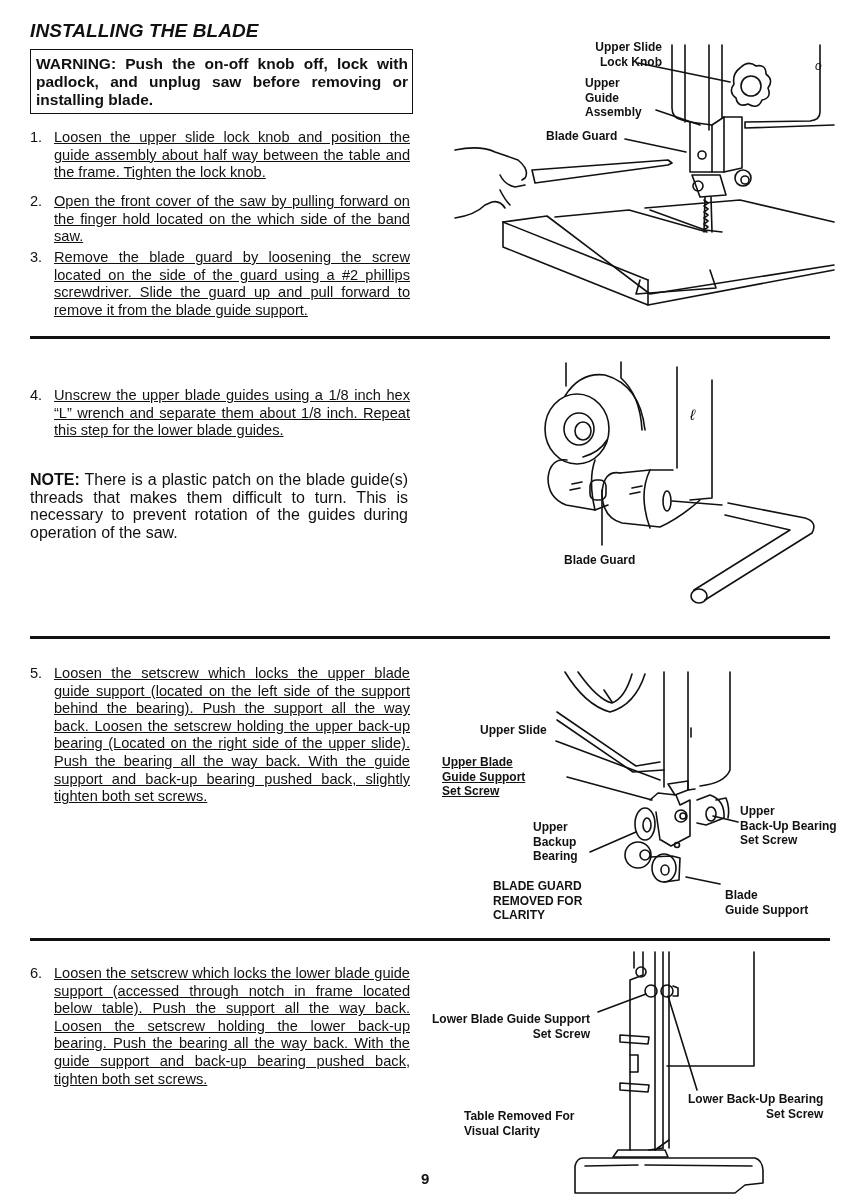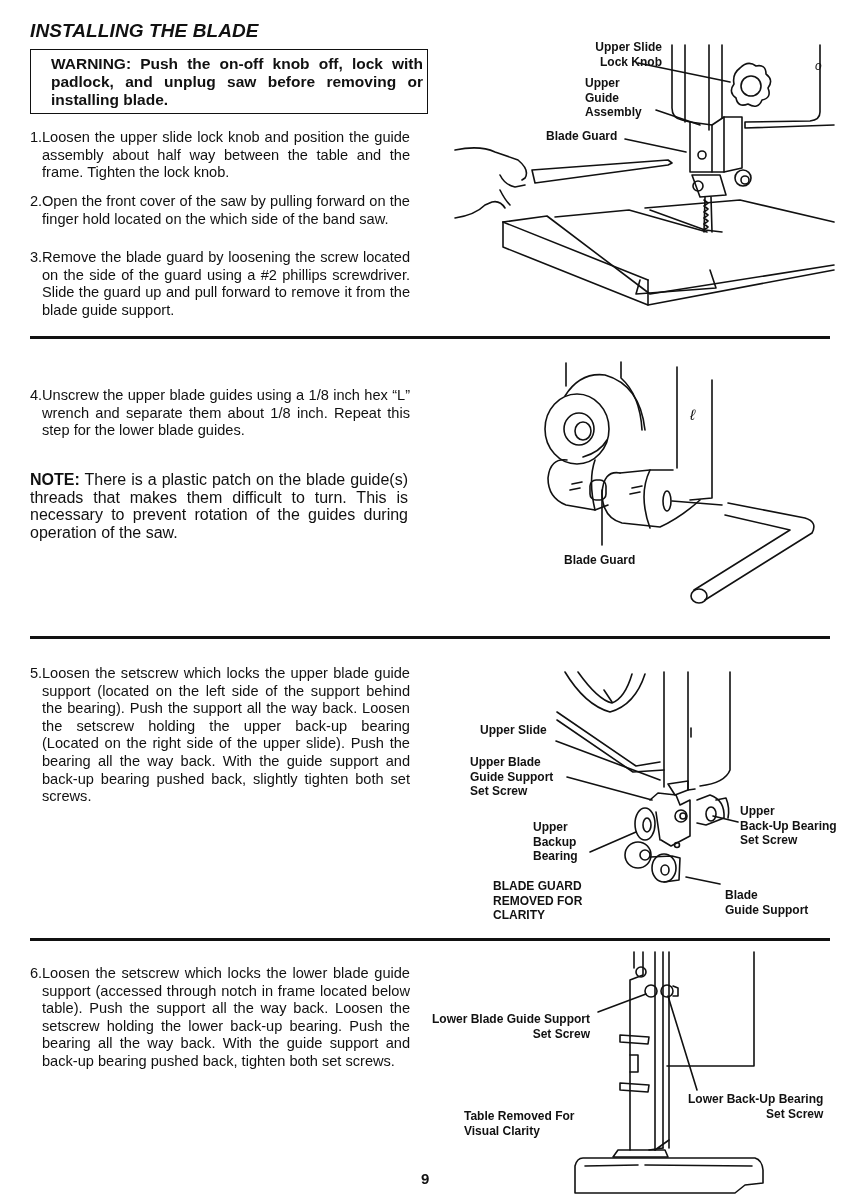--- a/index.html
+++ b/index.html
@@ -1,24 +1,24 @@
 <!DOCTYPE html>
 <html><head>
 <meta charset="utf-8">
 <style>
   html, body { margin: 0; padding: 0; background: #ffffff; }
   body { width: 854px; height: 1200px; position: relative; overflow: hidden;
          font-family: "Liberation Sans", sans-serif; color: #111; }
   .abs { position: absolute; }
   .title { left: 30px; top: 20px; font-size: 19px; font-weight: bold; letter-spacing: 0.1px; font-style: italic; }
-  .warning { left: 30px; top: 49px; width: 372px; border: 1.5px solid #111; padding: 5px 4px 4px 20px;
+  .warning { left: 30px; top: 49px; width: 372px; border: 1.5px solid #111; padding: 5px 4px 4px 5px;
              font-size: 15.5px; font-weight: bold; line-height: 18px; text-align: justify; }
   .step { font-size: 14.6px; line-height: 17.6px; text-align: justify; }
   .step .num { position: absolute; left: 0; top: 0; }
-  .step .txt { margin-left: 12px; display: block; }
+  .step .txt { margin-left: 24px; display: block; text-decoration: underline; }
   .note { font-size: 16px; line-height: 17.6px; text-align: justify; }
   .note b { font-weight: bold; }
   .rule { left: 30px; width: 800px; height: 3px; background: #111; }
   .lbl { font-size: 12px; font-weight: bold; line-height: 14.5px; text-align: left; color: #111; white-space: nowrap; }
   .lbl.r { text-align: right; }
   .lbl.l { text-align: right; }
   svg { position: absolute; overflow: visible; }
   svg * { fill: none; stroke: #111; stroke-width: 1.6; stroke-linecap: round; stroke-linejoin: round; }
   .pagenum { left: 421px; top: 1170px; font-size: 15px; font-weight: bold; }
 </style>
@@ -165,21 +165,21 @@
     <ellipse cx="645" cy="824" rx="10" ry="16"></ellipse>
     <ellipse cx="647" cy="825" rx="4" ry="7"></ellipse>
     <circle cx="677" cy="845" r="2.5"></circle>
     <ellipse cx="638" cy="855" rx="13" ry="13"></ellipse>
     <ellipse cx="645" cy="855" rx="5" ry="5"></ellipse>
     <path d="M650 857 L672 856 L680 858 L679 880 L664 882"></path>
     <ellipse cx="664" cy="868" rx="12" ry="14"></ellipse>
     <ellipse cx="665" cy="870" rx="4" ry="5"></ellipse>
   </svg>
   <div class="abs lbl" style="left:480px; top:723px;">Upper Slide</div>
-  <div class="abs lbl" style="left:470px; top:755px; width:100px; white-space:pre-line;">Upper Blade
+  <div class="abs lbl" style="left:442px; top:755px; width:100px; white-space:pre-line;text-decoration:underline;">Upper Blade
 Guide Support
 Set Screw</div>
   <div class="abs lbl" style="left:533px; top:820px; width:60px; white-space:pre-line;">Upper
 Backup
 Bearing</div>
   <div class="abs lbl" style="left:740px; top:804px; width:110px; white-space:pre-line;">Upper
 Back-Up Bearing
 Set Screw</div>
   <div class="abs lbl" style="left:725px; top:868px; width:100px; white-space:pre-line;margin-top:20px;">Blade
 Guide Support</div>

